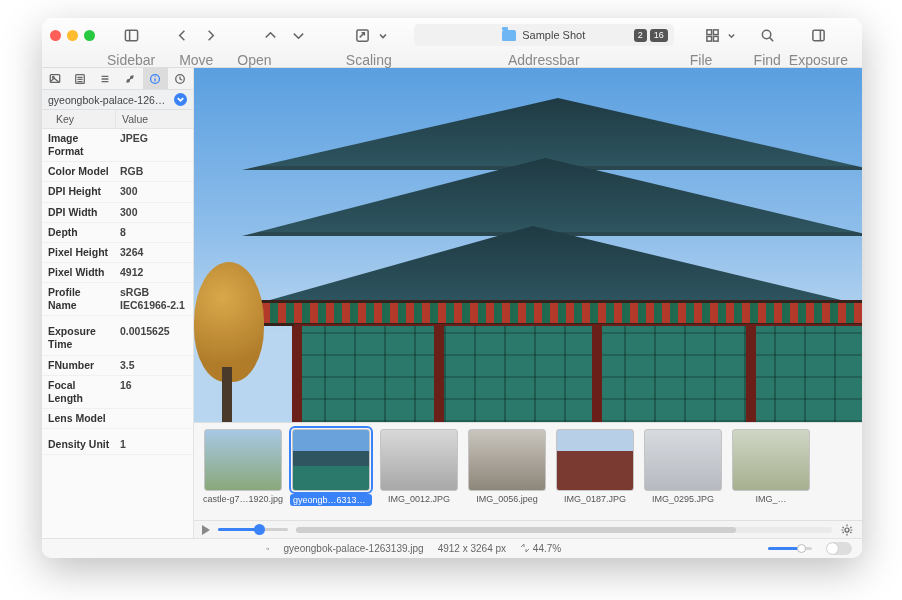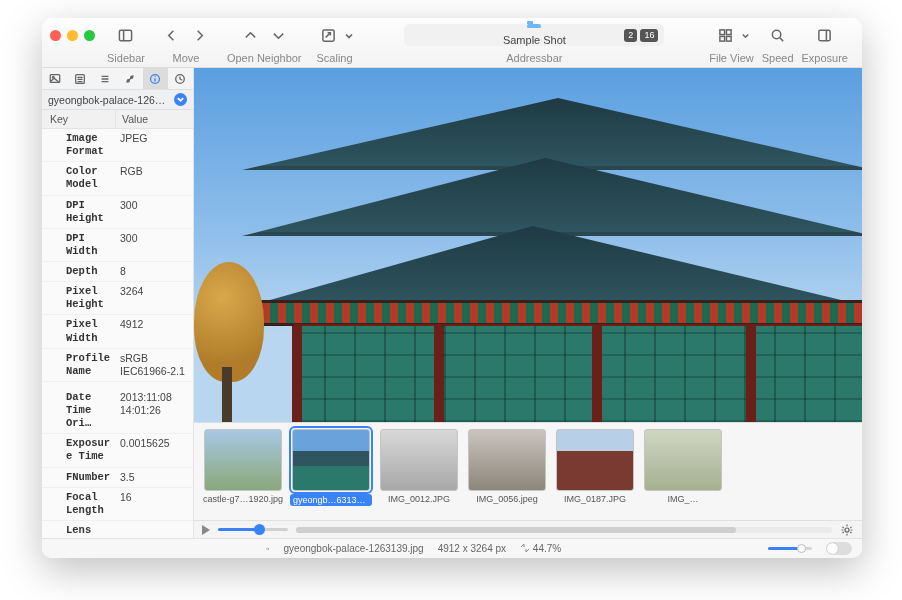--- a/index.html
+++ b/index.html
@@ -29,33 +29,33 @@
     border-bottom: 1px solid #ddd;
     display: flex; align-items: flex-start;
     padding: 6px 8px 0 8px;
     gap: 8px;
   }
   .traffic { display:flex; gap:6px; margin-top:6px; margin-right:4px;}
   .traffic .dot { width:11px;height:11px;border-radius:50%;}
   .dot.red{background:#ff5f57;} .dot.yellow{background:#febc2e;} .dot.green{background:#28c840;}
   .tool-group { display:flex; flex-direction:column; align-items:center; margin-right:6px;}
   .tool-icons { display:flex; gap:2px; align-items:center; height:22px;}
-  .tool-label { font-size:11px; color:#888; margin-top:6px;}
+  .tool-label { font-size:14px; color:#888; margin-top:6px;}
   .tbtn {
     width:26px;height:22px;display:flex;align-items:center;justify-content:center;
     border-radius:4px; color:#555;
   }
   .tbtn svg{width:15px;height:15px;stroke:#666;fill:none;stroke-width:1.6;}
   .addressbar {
     flex:1; display:flex;flex-direction:column;align-items:center; margin: 0 8px;
   }
   .addr-field{
     width:260px;height:22px;background:#f1f1f1;border-radius:5px;
     display:flex;align-items:center;justify-content:center;gap:6px;
-    font-size:11px;color:#444;position:relative;flex-direction:column;
+    font-size:11px;color:#444;position:relative;
   }
   .addr-field .folder-ic{width:14px;height:11px;background:#6fb6f5;border-radius:2px 2px 1px 1px;position:relative;}
   .addr-field .folder-ic:before{content:"";position:absolute;top:-3px;left:0;width:6px;height:3px;background:#6fb6f5;border-radius:1px 1px 0 0;}
   .addr-badges{position:absolute;right:6px;display:flex;gap:3px;}
   .badge{background:#555;color:#fff;font-size:9px;padding:0 4px;border-radius:3px;line-height:13px;}
   .right-tools{display:flex;gap:2px;align-items:flex-start;}
   
   .body {flex:1;display:flex;min-height:0;}
   .sidebar {
     width:152px; border-right:1px solid #e3e3e3; display:flex;flex-direction:column;
@@ -69,25 +69,25 @@
   .sidebar-tabs .stab.active{background:#dcdcdc;}
   .filename-row{
     display:flex;align-items:center;padding:3px 6px;font-size:10.5px;
     background:#eef0f2;border-bottom:1px solid #e0e0e0;gap:4px;
   }
   .filename-row .fn{flex:1;white-space:nowrap;overflow:hidden;text-overflow:ellipsis;color:#444;}
   .info-badge{width:13px;height:13px;border-radius:50%;background:#3a82f7;display:inline-flex;align-items:center;justify-content:center;}
   .info-badge svg{width:9px;height:9px;stroke:#fff;fill:none;stroke-width:2;}
   .meta-table{flex:1;overflow:auto;font-size:10.5px;}
   .meta-header{display:flex;background:#f1f1f1;border-bottom:1px solid #e4e4e4;font-weight:500;color:#555;}
-  .meta-header .c1{width:74px;padding:3px 8px;border-right:1px solid #e4e4e4;}
+  .meta-header .c1{width:74px;padding:3px 14px;border-right:1px solid #e4e4e4;}
   .meta-header .c2{flex:1;padding:3px 6px;}
   .meta-row{display:flex;border-bottom:1px solid #f0f0f0;}
-  .meta-row .c1{width:74px;padding:3px 4px 3px 24px;font-weight:600;color:#333;word-break:break-word;line-height:1.25;font-family:Liberation Mono, monospace;}
-  .meta-row .c2{flex:1;padding:3px 4px;color:#444;word-break:break-word;line-height:1.25;}
+  .meta-row .c1{width:74px;padding:3px 4px 3px 6px;font-weight:600;color:#333;word-break:break-word;line-height:1.25;}
+  .meta-row .c2{flex:1;padding:3px 4px;color:#444;word-break:break-word;line-height:1.25;font-weight:bold;}
   .spacer-row{height:6px;border-bottom:none;}
   
   .main{flex:1;display:flex;flex-direction:column;min-width:0;}
   .viewer{flex:1;position:relative;overflow:hidden;background:#ccc;}
   
   .sky{position:absolute;inset:0;background:linear-gradient(#5a9fe0 0%,#8dbdea 45%,#b9d6f0 75%);}
   .tree{position:absolute;left:0;bottom:0;width:70px;height:170px;}
   .tree .trunk{position:absolute;bottom:0;left:28px;width:10px;height:55px;background:#4a3a2a;}
   .tree .leaves{position:absolute;bottom:40px;left:0;width:70px;height:120px;border-radius:50% 50% 45% 45%;background:radial-gradient(circle at 40% 30%,#d9a84a,#b07c2a 70%);}
   .roof{
@@ -253,21 +253,21 @@
       </div>
       <div class="tool-group">
         <div class="tool-icons">
             <div class="tbtn">
               <svg viewBox="0 0 16 16">
                 <circle cx="7" cy="7" r="4.5"></circle>
                 <line x1="10.5" y1="10.5" x2="14" y2="14"></line>
               </svg>
             </div>
           </div>
-        <div class="tool-label">Speed</div>
+        <div class="tool-label">Find</div>
       </div>
       <div class="tool-group">
         <div class="tool-icons">
             <div class="tbtn">
               <svg viewBox="0 0 16 16">
                 <rect x="2" y="2.5" width="12" height="11" rx="1.5"></rect>
                 <line x1="10" y1="2.5" x2="10" y2="13.5"></line>
               </svg>
             </div>
           </div>
@@ -363,24 +363,20 @@
             </div>
             <div class="meta-row">
               <div class="c1">Pixel Width</div>
               <div class="c2">4912</div>
             </div>
             <div class="meta-row">
               <div class="c1">Profile Name</div>
               <div class="c2">sRGB IEC61966-2.1</div>
             </div>
             <div class="meta-row spacer-row"></div>
-            <div class="meta-row">
-              <div class="c1">Date Time Ori…</div>
-              <div class="c2">2013:11:08 14:01:26</div>
-            </div>
             <div class="meta-row">
               <div class="c1">Exposure Time</div>
               <div class="c2">0.0015625</div>
             </div>
             <div class="meta-row">
               <div class="c1">FNumber</div>
               <div class="c2">3.5</div>
             </div>
             <div class="meta-row">
               <div class="c1">Focal Length</div>
@@ -432,20 +428,24 @@
             <div class="timg" style="background: linear-gradient(rgb(216, 216, 216), rgb(168, 168, 168));"></div>
             <div class="tname">IMG_0012.JPG</div>
           </div>
           <div class="thumb">
             <div class="timg" style="background: linear-gradient(rgb(201, 196, 189), rgb(141, 134, 122));"></div>
             <div class="tname">IMG_0056.jpeg</div>
           </div>
           <div class="thumb">
             <div class="timg" style="background: linear-gradient(rgb(183, 207, 231) 35%, rgb(122, 58, 50) 35%);"></div>
             <div class="tname">IMG_0187.JPG</div>
+          </div>
+          <div class="thumb">
+            <div class="timg" style="background: linear-gradient(rgb(215, 218, 223), rgb(182, 185, 191));"></div>
+            <div class="tname">IMG_0295.JPG</div>
           </div>
           <div class="thumb">
             <div class="timg" style="background: linear-gradient(rgb(207, 214, 196), rgb(166, 176, 144));"></div>
             <div class="tname">IMG_…</div>
           </div>
         </div>
 
       <div class="bottombar">
         <div class="play"></div>
         <div class="slider">

